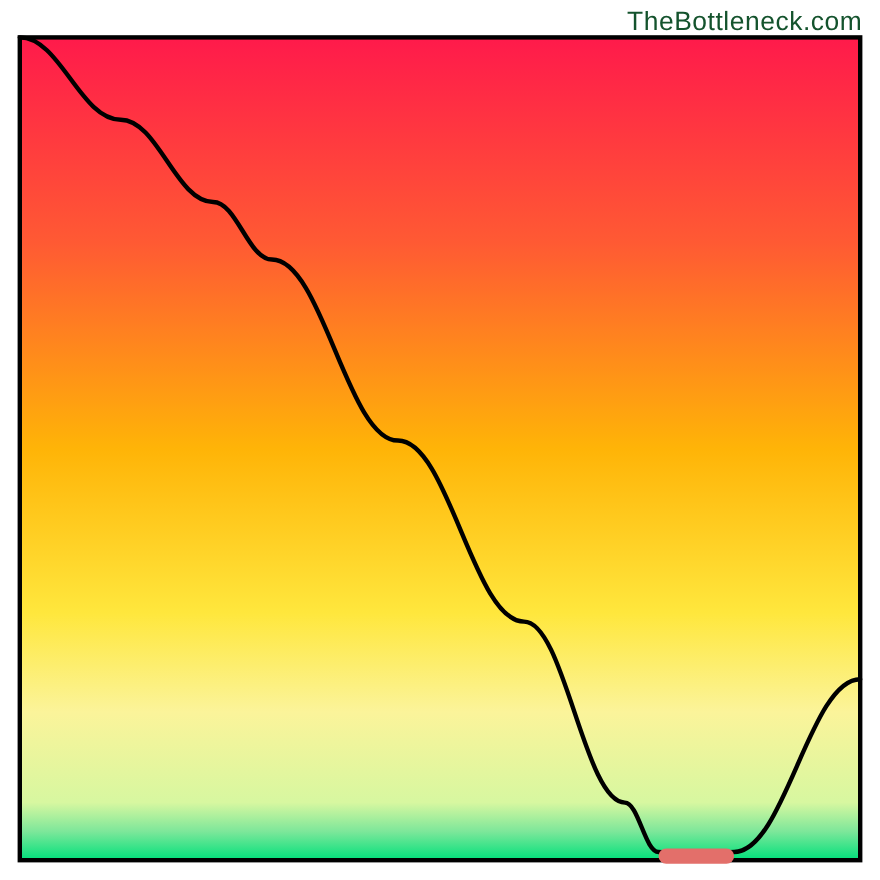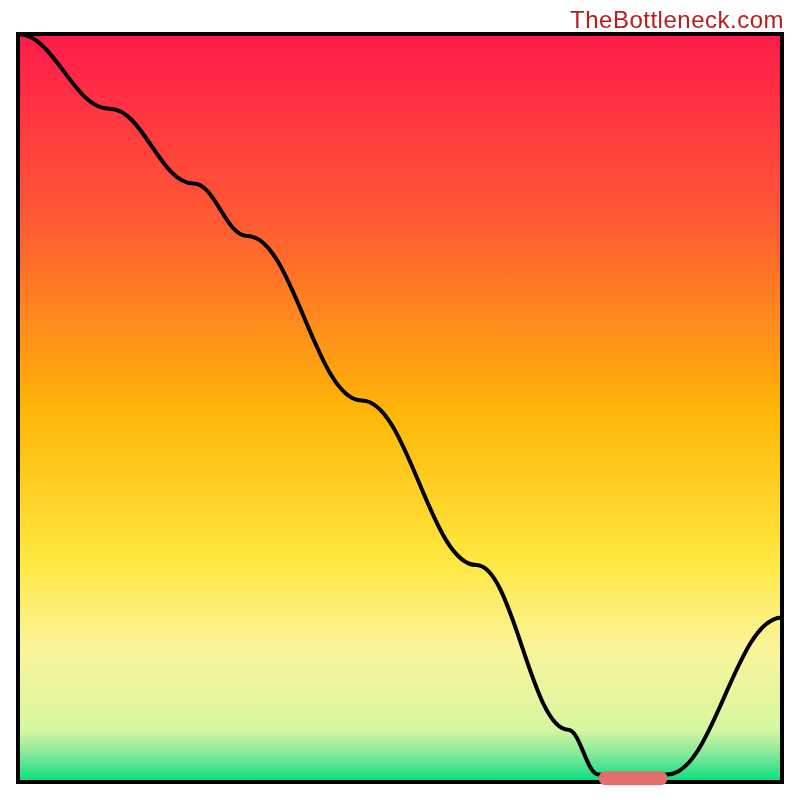--- a/index.html
+++ b/index.html
@@ -13,21 +13,21 @@
   }
   .container {
     position: relative;
     width: 800px;
     height: 800px;
   }
   .watermark {
     position: absolute;
     top: 6px;
     right: 16px;
-    color: #b91c1c;
+    color: #14532d;
     font-size: 24px;
     font-weight: 500;
     letter-spacing: 0.5px;
   }
   svg {
     display: block;
   }
 </style>
 </head>
 <body>

